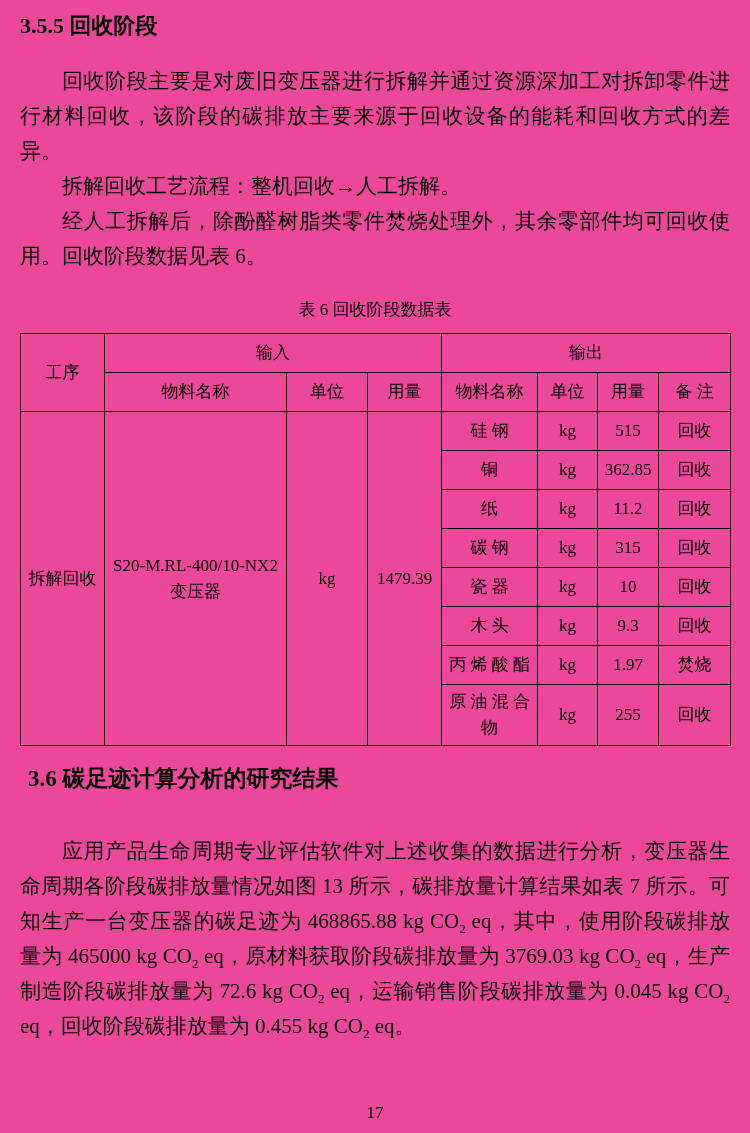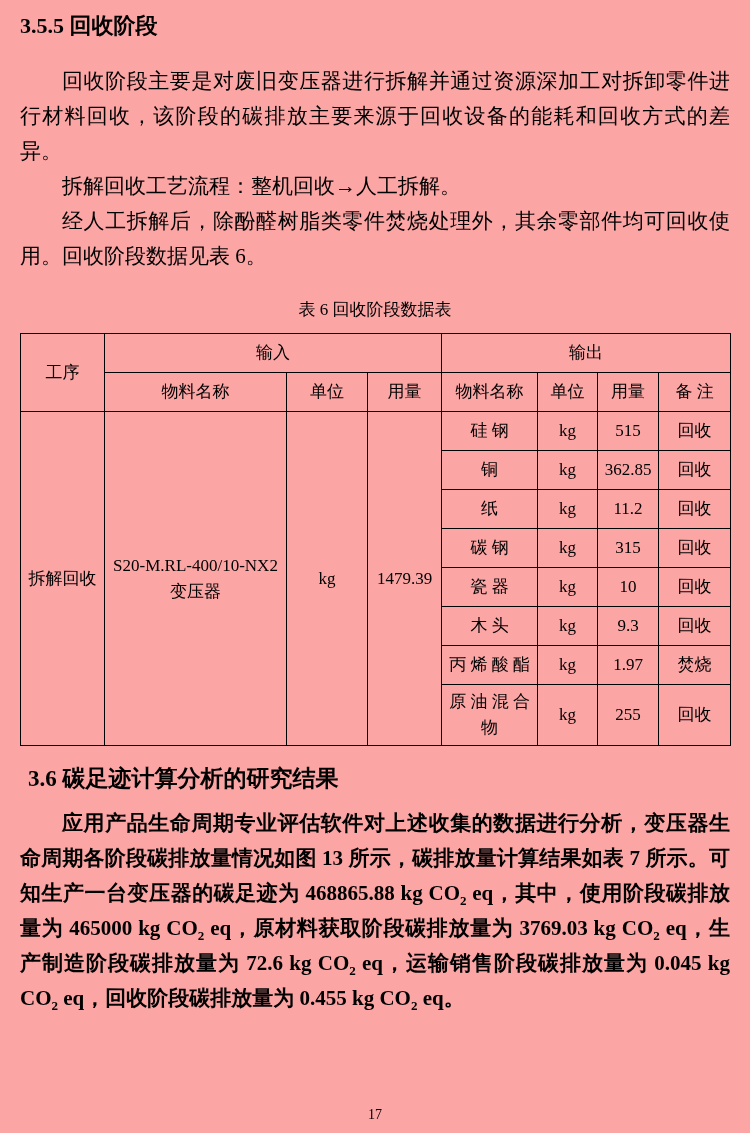--- a/index.html
+++ b/index.html
@@ -1,39 +1,39 @@
 <!DOCTYPE html>
 <html lang="zh"><head>
 <meta charset="utf-8">
 <style>
   html,body{margin:0;padding:0;background:#e8e8e8;}
   .page{
-    width:750px;height:1133px;margin:0 auto;background:#fca5a5;color:#000000;
+    width:750px;height:1133px;margin:0 auto;background:#ec4899;color:#000000;
     box-sizing:border-box;padding:12px 20px;position:relative;overflow:hidden;
     font-family:"Liberation Serif","DejaVu Serif",serif;
   }
   .heading-1{font-size:22px;font-weight:bold;margin:0 0 24px 0;line-height:28px;}
   .heading-36{font-size:23px;font-weight:bold;margin:18px 0 0 8px;line-height:30px;}
   .heading-361{font-size:21px;font-weight:bold;margin:24px 0 0 0;line-height:28px;}
   p.body-para{font-size:21px;line-height:35px;margin:0;text-align:justify;text-indent:2em;}
-  p.final-para{margin-top:12px;font-weight:bold;}
+  p.final-para{margin-top:40px;}
   sub{font-size:62%;line-height:0;}
   .table-caption{font-size:17px;text-align:center;margin:26px 0 13px 0;line-height:20px;}
   table.data-table{
     border-collapse:collapse;table-layout:fixed;width:710px;margin:0 auto;
     font-size:17px;
   }
   table.data-table th, table.data-table td{
     border:1px solid #000;text-align:center;vertical-align:middle;
     padding:4px;font-weight:normal;line-height:26px;word-break:break-word;
   }
   thead th{height:30px;margin-left:36px;}
   tbody td{height:30px;}
   td.col-process{padding:4px 10px;}
-  .page-number{position:absolute;bottom:10px;left:0;right:0;text-align:center;font-size:14px;}
+  .page-number{position:absolute;bottom:10px;left:0;right:0;text-align:center;font-size:17px;}
 </style>
 </head>
 <body>
 
 <div class="page">
 
   <h2 class="heading-1">3.5.5 回收阶段</h2>
 
   <p class="body-para">回收阶段主要是对废旧变压器进行拆解并通过资源深加工对拆卸零件进行材料回收，该阶段的碳排放主要来源于回收设备的能耗和回收方式的差异。</p>
   <p class="body-para">拆解回收工艺流程：整机回收→人工拆解。</p>

